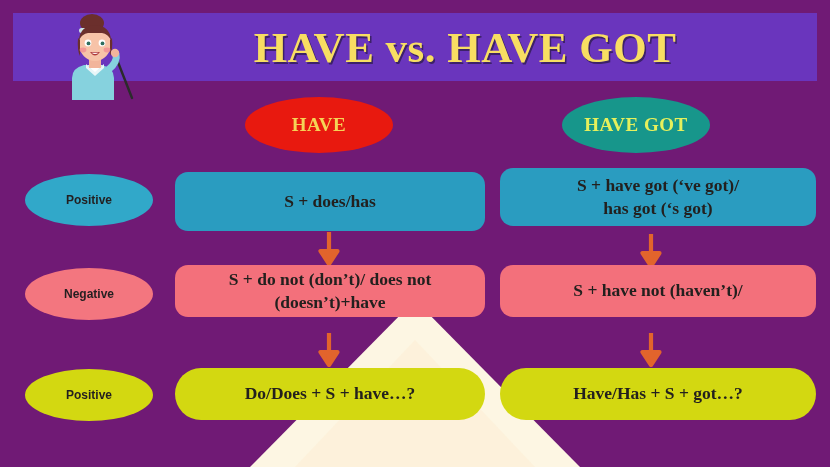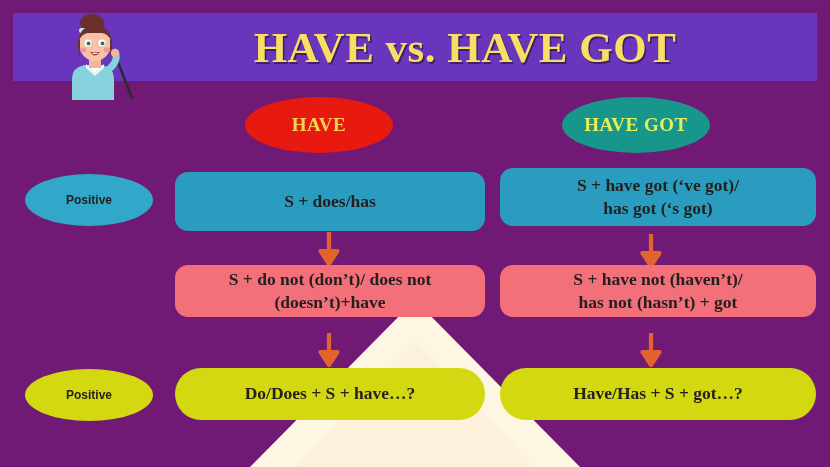--- a/index.html
+++ b/index.html
@@ -195,20 +195,21 @@
     <path d="M56 60 Q66 52 64 44" stroke="#86d2de" stroke-width="7" fill="none" stroke-linecap="round"></path>
     <circle cx="63" cy="43" r="4.2" fill="#f2b59c"></circle>
   </svg>
 
   <div class="banner-title">HAVE vs. HAVE GOT</div>
 
   <div class="col-head have">HAVE</div>
   <div class="col-head havegot">HAVE GOT</div>
 
   <div class="row-label r0">Positive</div>
+  <div class="row-label r1">Negative</div>
   <div class="row-label r2">Positive</div>
 
   <div class="cell left row0">S + does/has</div>
   <div class="cell right row0">
     <span>
       <span>S + have got (‘ve got)/</span><br>
       <span>has got (‘s got)</span>
     </span>
   </div>
 
@@ -221,21 +222,20 @@
 
   <div class="cell left row1">
     <span>
       <span>S + do not (don’t)/ does not</span><br>
       <span>(doesn’t)+have</span>
     </span>
   </div>
   <div class="cell right row1">
     <span>
       <span>S + have not (haven’t)/</span><br>
-      <span>has not (hasn’t) + got</span>
     </span>
   </div>
 
   <svg class="arrow a-l2" viewBox="0 0 22 34">
     <path d="M11 0 L11 22 M11 32 L2.5 19 L19.5 19 Z" stroke="#e2642c" stroke-width="4.2" fill="#e2642c" stroke-linejoin="round"></path>
   </svg>
   <svg class="arrow a-r2" viewBox="0 0 22 34">
     <path d="M11 0 L11 22 M11 32 L2.5 19 L19.5 19 Z" stroke="#e2642c" stroke-width="4.2" fill="#e2642c" stroke-linejoin="round"></path>
   </svg>
 

